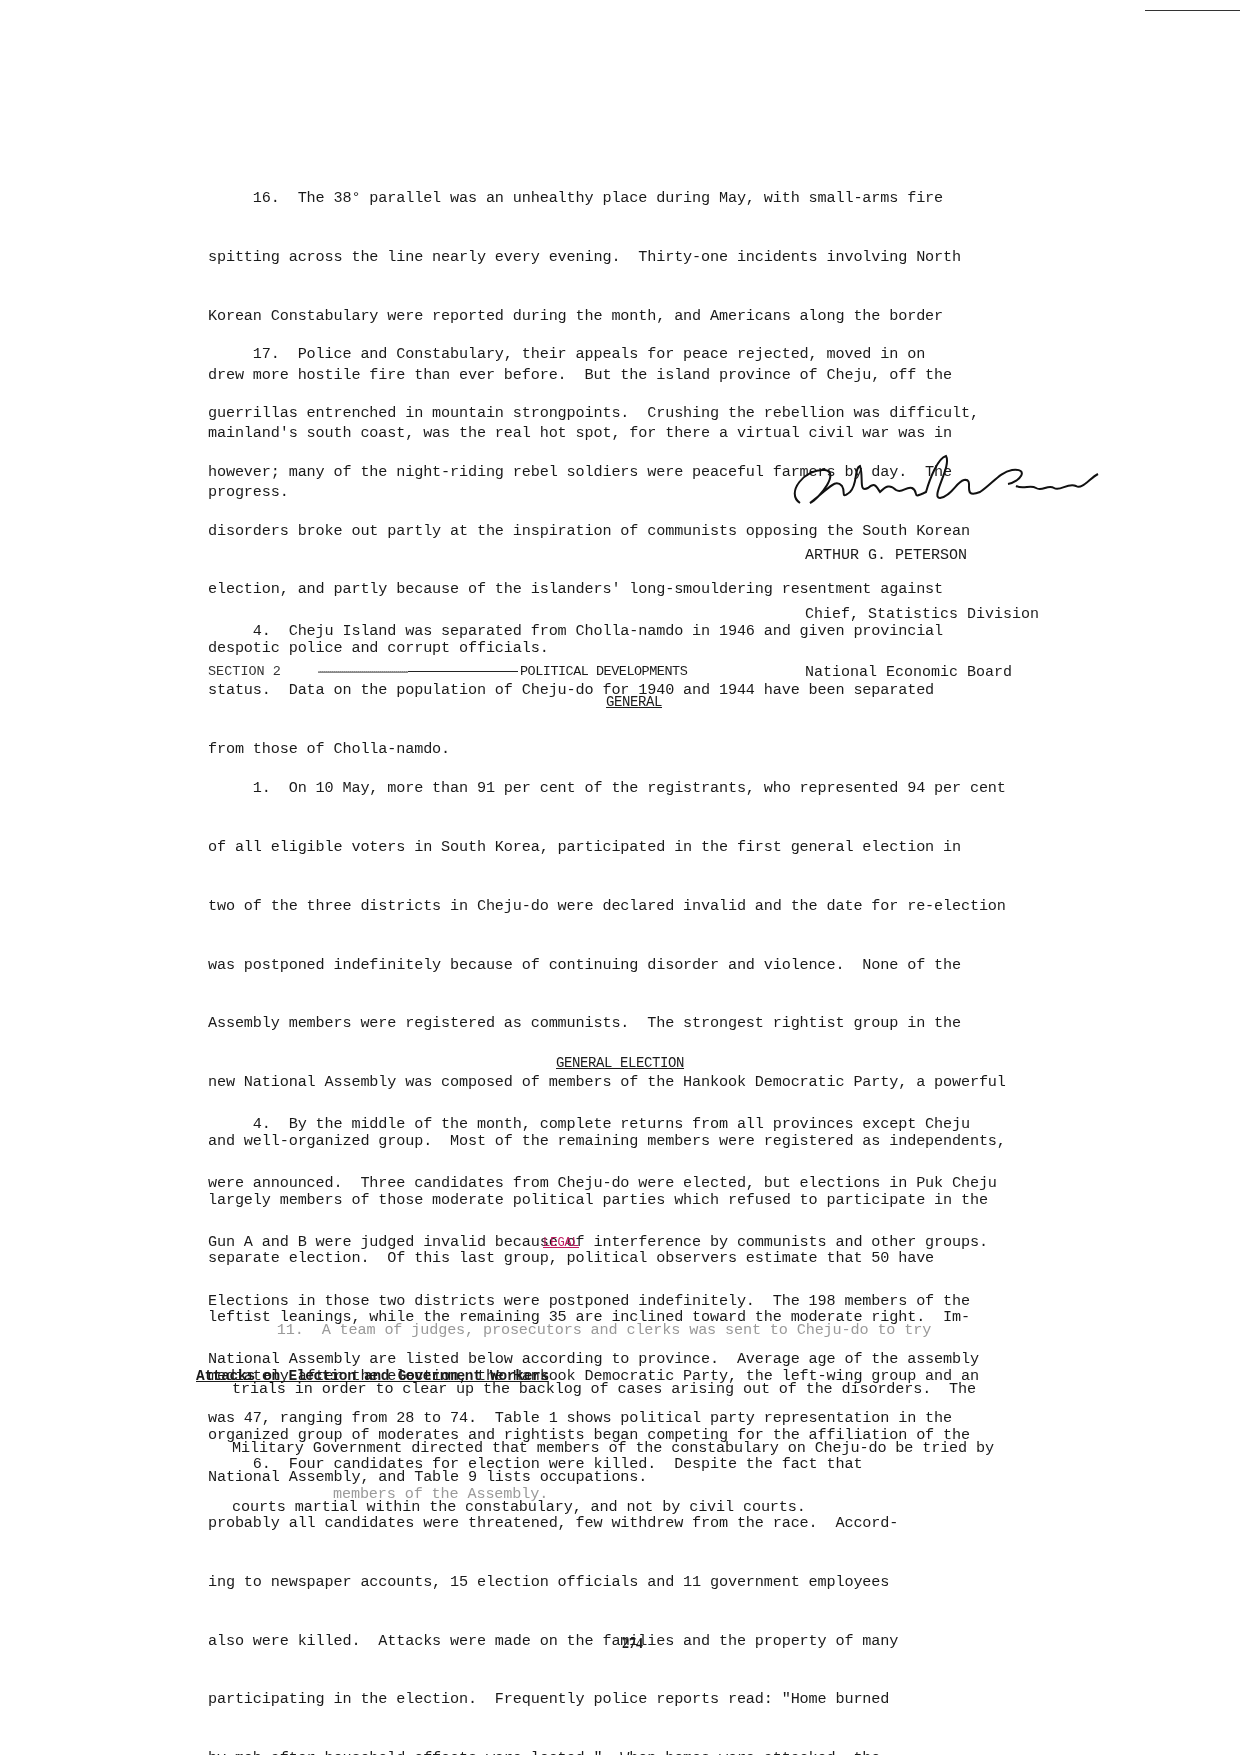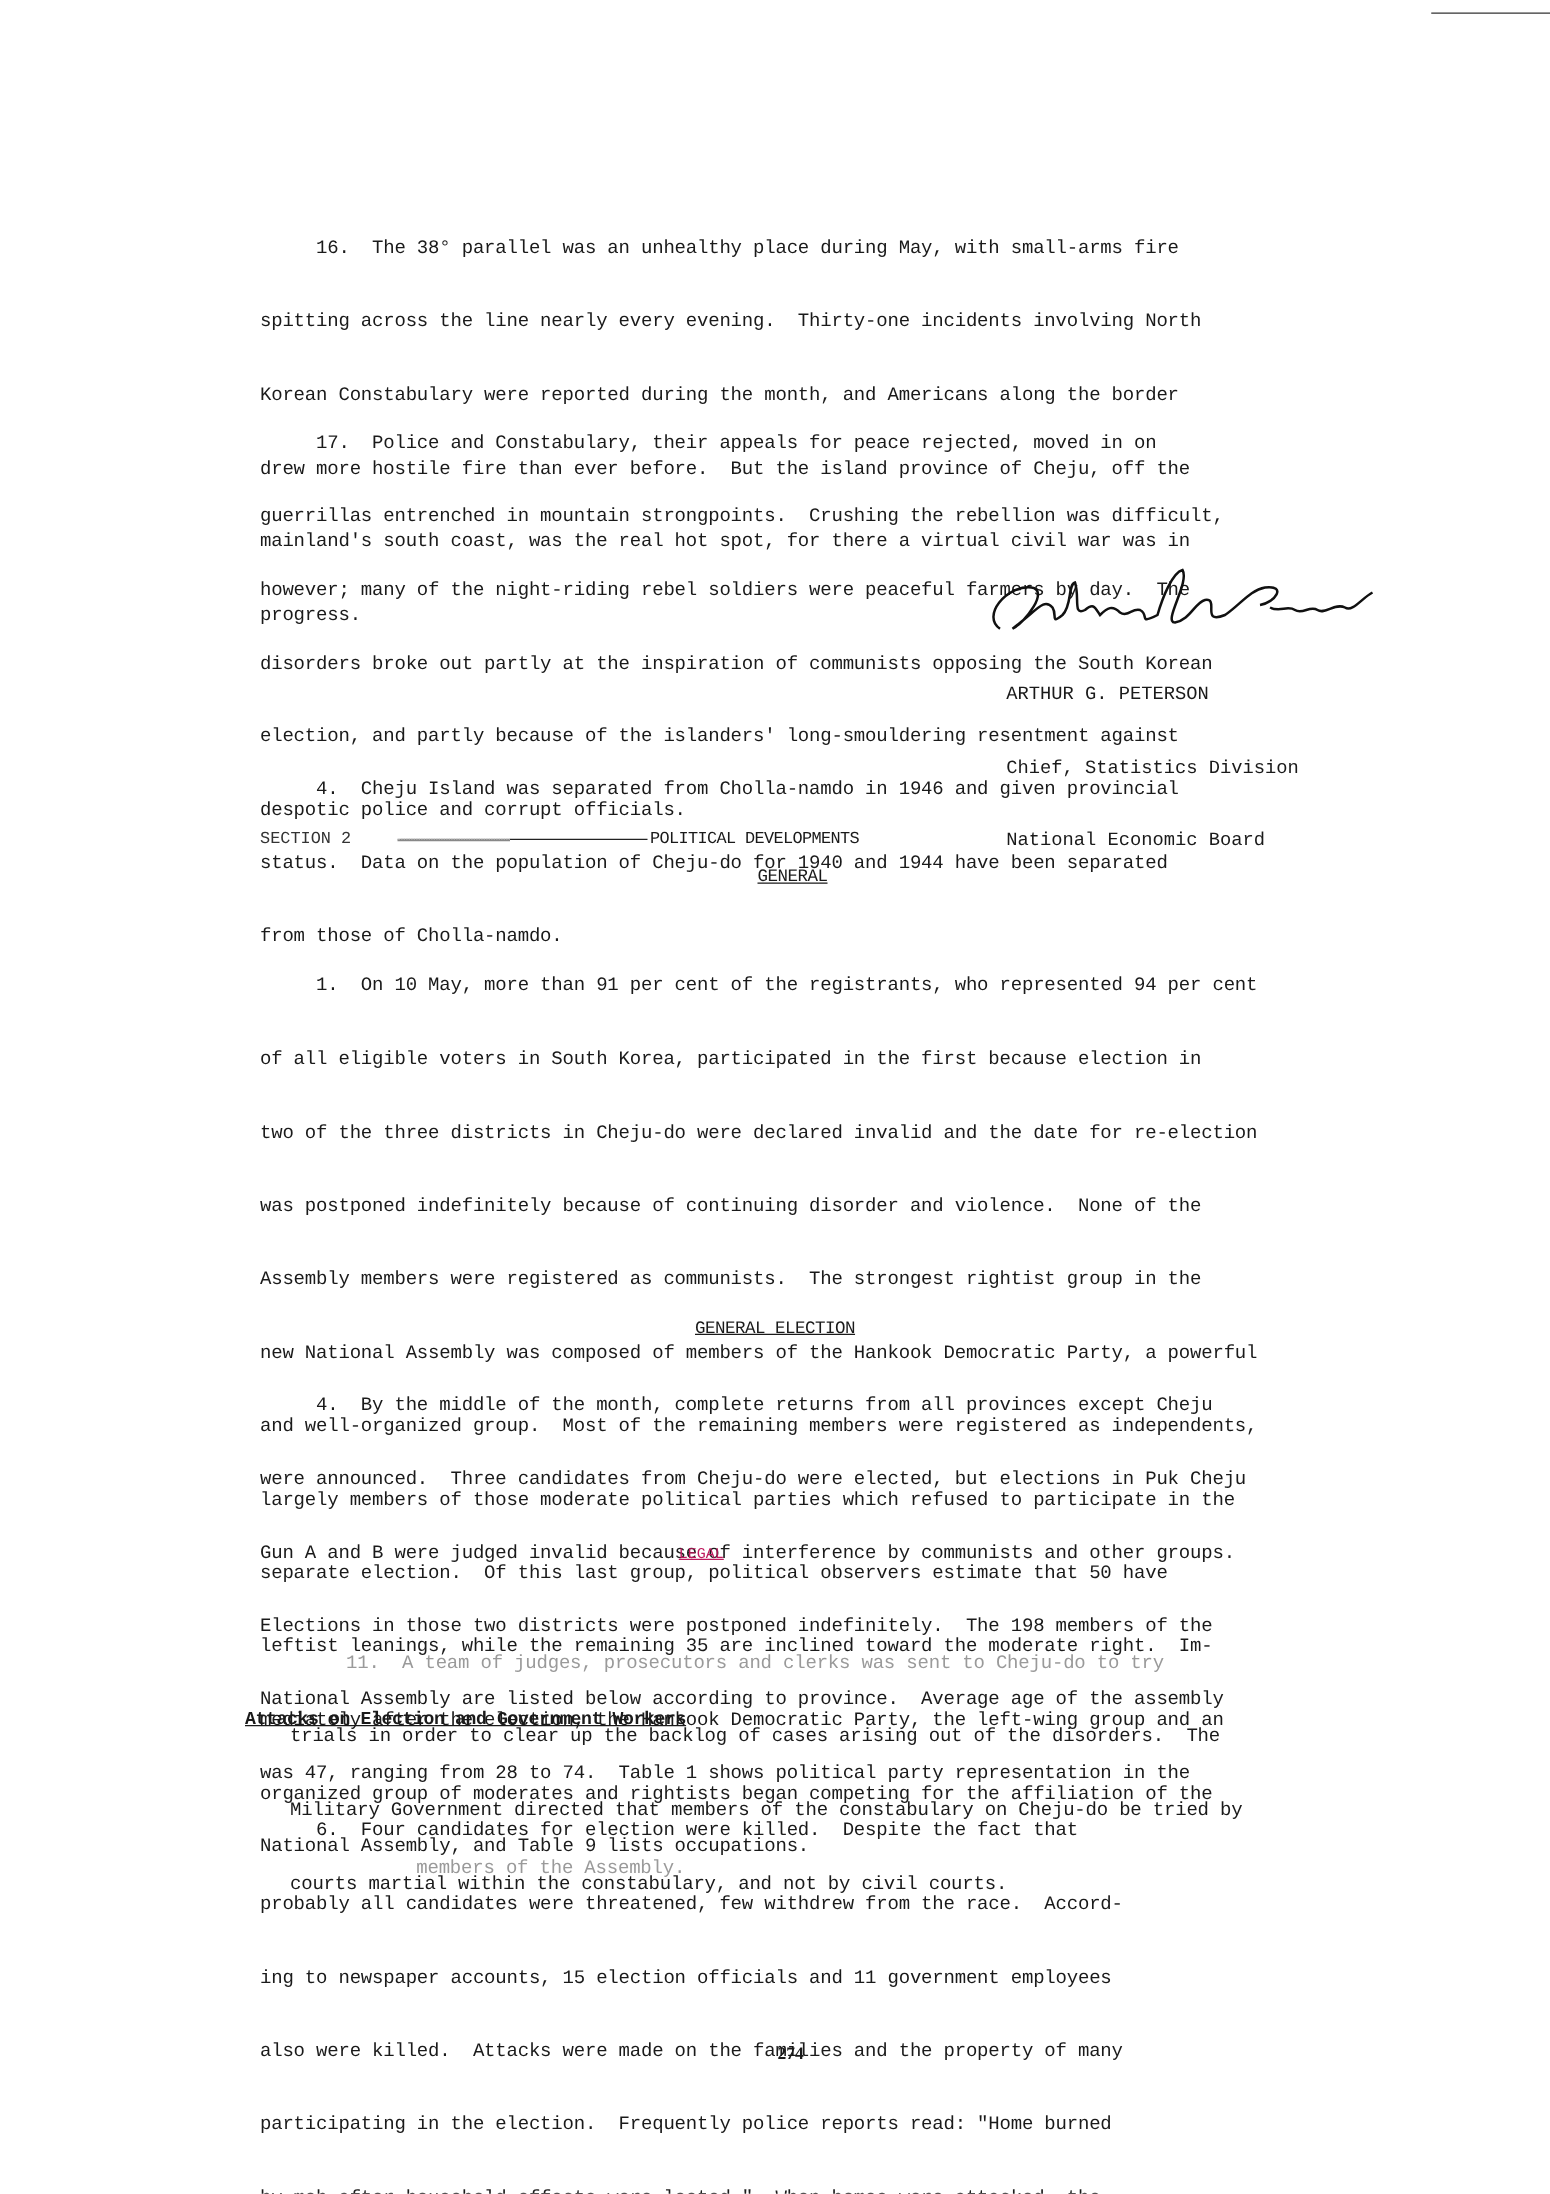--- a/index.html
+++ b/index.html
@@ -69,21 +69,21 @@
   <span class="section-num">SECTION 2</span>
   <span class="section-rule"></span>
   <span class="section-rule2"></span>
   <span class="section-title">POLITICAL DEVELOPMENTS</span>
 </div>
 
 <div class="center-heading" style="left:606px; top:694px;font-family:Liberation Mono, monospace;">GENERAL</div>
 
 <div class="block" style="top:740px;">
   <span class="line">     1.  On 10 May, more than 91 per cent of the registrants, who represented 94 per cent</span>
-  <span class="line">of all eligible voters in South Korea, participated in the first because election in</span>
+  <span class="line">of all eligible voters in South Korea, participated in the first general election in</span>
   <span class="line">two of the three districts in Cheju-do were declared invalid and the date for re-election</span>
   <span class="line">was postponed indefinitely because of continuing disorder and violence.  None of the</span>
   <span class="line">Assembly members were registered as communists.  The strongest rightist group in the</span>
   <span class="line">new National Assembly was composed of members of the Hankook Democratic Party, a powerful</span>
   <span class="line">and well-organized group.  Most of the remaining members were registered as independents,</span>
   <span class="line">largely members of those moderate political parties which refused to participate in the</span>
   <span class="line">separate election.  Of this last group, political observers estimate that 50 have</span>
   <span class="line">leftist leanings, while the remaining 35 are inclined toward the moderate right.  Im-</span>
   <span class="line">mediately after the election, the Hankook Democratic Party, the left-wing group and an</span>
   <span class="line">organized group of moderates and rightists began competing for the affiliation of the</span>

